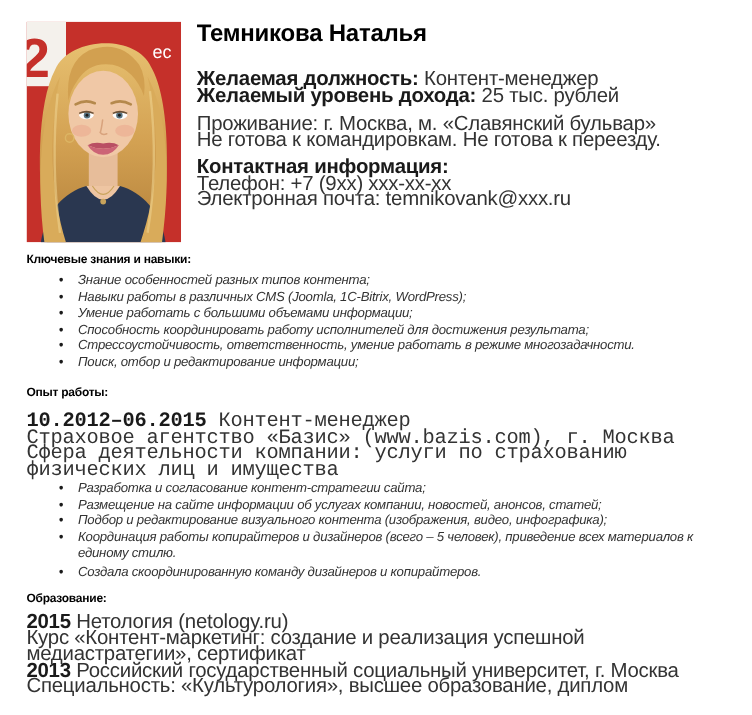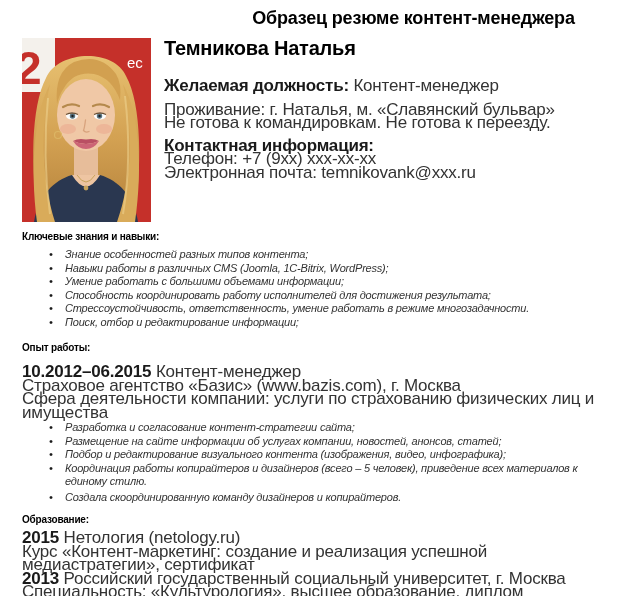--- a/index.html
+++ b/index.html
@@ -27,29 +27,28 @@
     margin:0;letter-spacing:-0.2px;
   }
   h2.skills-h{margin-top:6px;}
   h2.exp-h{margin-top:10px;}
   h2.edu-h{margin-top:7px;}
   ul.blist{list-style:none;margin:2px 0 0 0;padding:0 0 0 43px;font-style:italic;}
   ul.blist li{
     position:relative;font-size:11px;line-height:13.5px;letter-spacing:-0.2px;color:#333;
   }
   ul.blist li::before{content:"\2022";position:absolute;left:-16px;top:0;color:#1a1a1a;}
-  .exp-block{margin-top:8px;}
+  .exp-block{margin-top:8px;font-family:Liberation Mono, monospace;}
   .edu-block{margin-top:2px;}
 </style>
 </head>
 <body>
 
 <div class="page">
 
-  <h1 class="title">Образец резюме контент-менеджера</h1>
 
   <div class="header-row">
 
     <div class="photo">
       <svg width="129" height="184" viewBox="0 0 129 184" xmlns="http://www.w3.org/2000/svg" aria-hidden="true">
         <defs>
           <linearGradient id="hg" x1="0" y1="0" x2="0" y2="1">
             <stop offset="0" stop-color="#e7c070"></stop>
             <stop offset="0.5" stop-color="#d3a152"></stop>
             <stop offset="1" stop-color="#b3803a"></stop>
@@ -101,24 +100,25 @@
         <path d="M103,58 C108,100 107,140 101,176" stroke="#ecd08c" stroke-width="2" fill="none" opacity="0.6"></path>
         <circle cx="36" cy="97" r="3.5" fill="none" stroke="#dcb564" stroke-width="1.2"></circle>
       </svg>
     </div>
 
     <div class="header-info">
       <div class="candidate-name">Темникова Наталья</div>
 
       <div class="grp-position">
         <p class="line"><b>Желаемая должность:</b><span> Контент-менеджер</span></p>
+        <p class="line"><b>Желаемый уровень дохода:</b><span> 25 тыс. рублей</span></p>
       </div>
 
       <div class="grp-personal">
-        <p class="line">Проживание: г. Наталья, м. «Славянский бульвар»</p>
+        <p class="line">Проживание: г. Москва, м. «Славянский бульвар»</p>
         <p class="line">Не готова к командировкам. Не готова к переезду.</p>
       </div>
 
       <div class="grp-contacts">
         <p class="line"><b>Контактная информация:</b></p>
         <p class="line">Телефон: +7 (9xx) xxx-xx-xx</p>
         <p class="line">Электронная почта: temnikovank@xxx.ru</p>
       </div>
     </div>
   </div>

